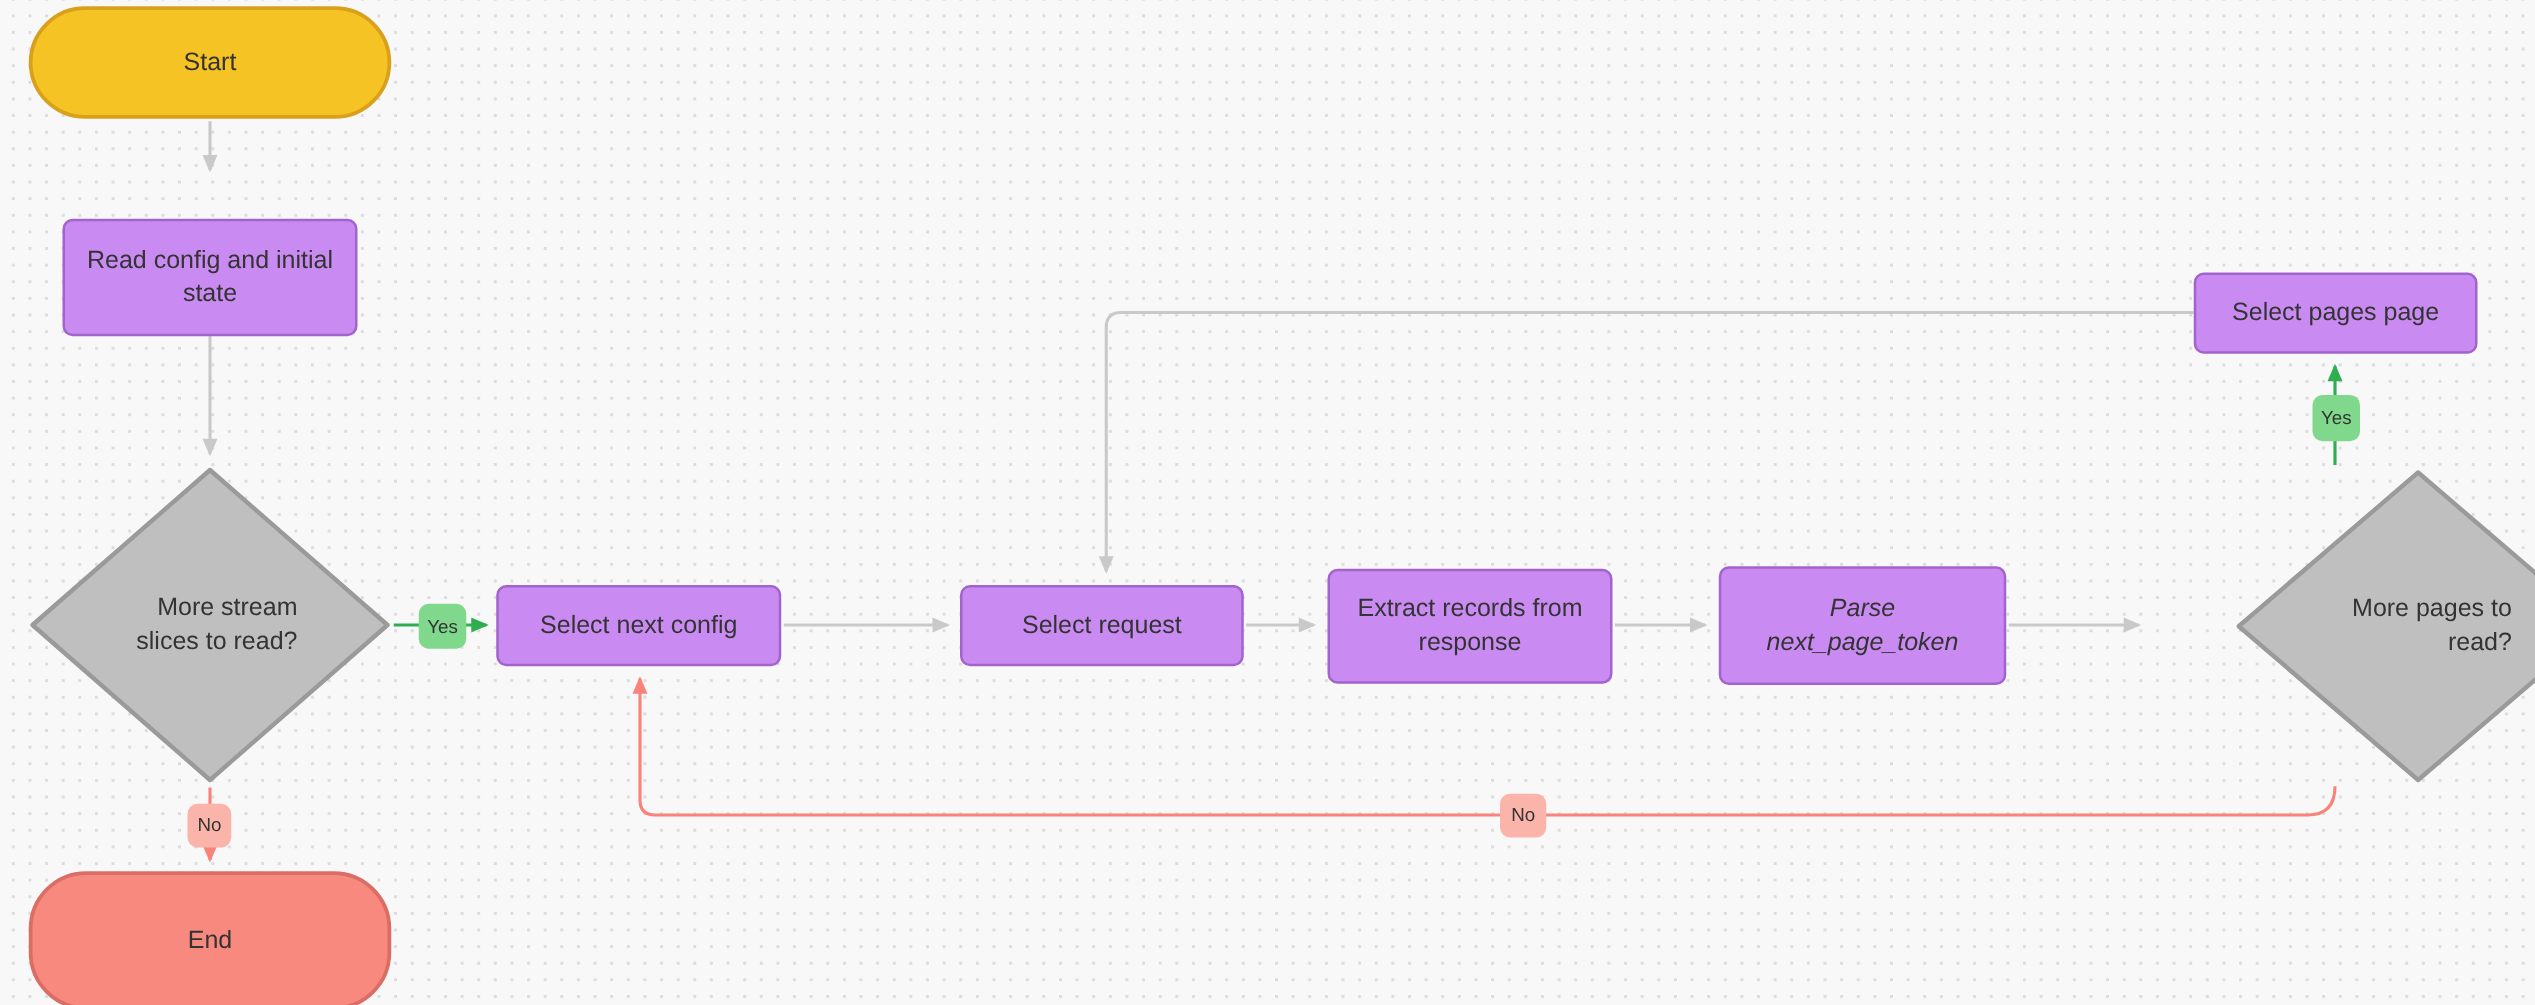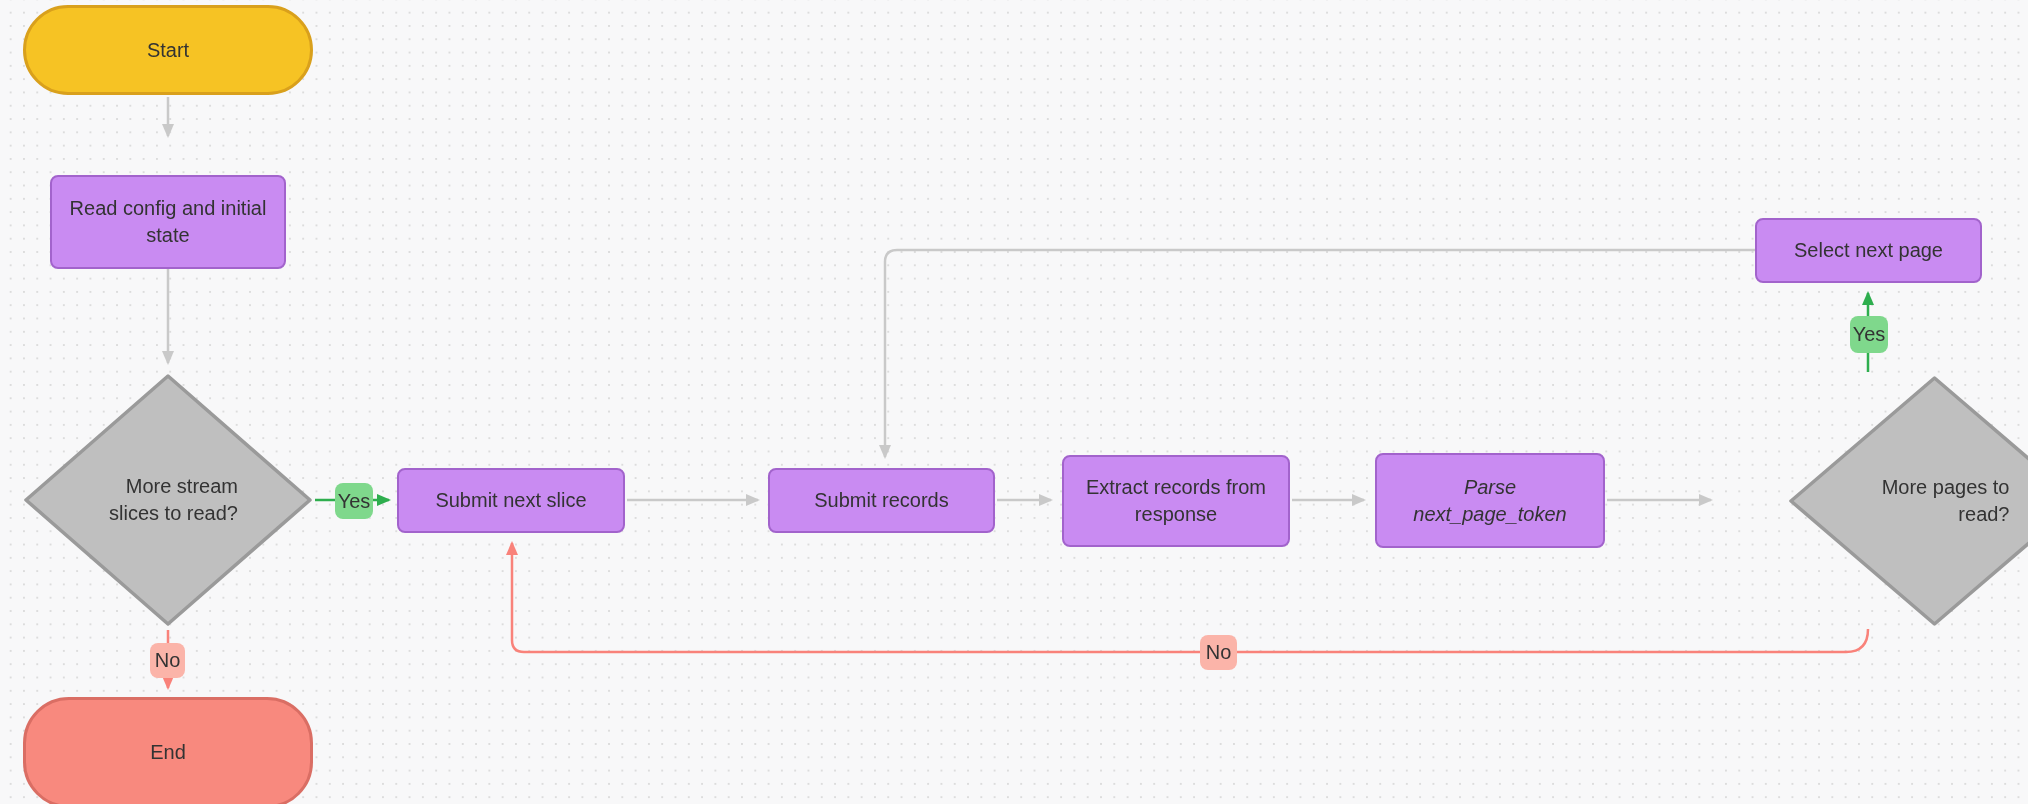--- a/index.html
+++ b/index.html
@@ -74,21 +74,21 @@
     stroke: var(--decision-border, #9a9a9a);
     stroke-width: 3.5;
     stroke-linejoin: round;
   }
   .badge {
     position: absolute;
     display: flex;
     align-items: center;
     justify-content: center;
     border-radius: 8px;
-    font-size: 20px;
+    font-size: 15px;
     color: var(--text-color, #333);
   }
   .badge.yes { background: var(--yes-badge, #7fd88c); }
   .badge.no  { background: var(--no-badge,  #fbb4a9); }
   .label-inner { display: inline-block; }
 </style>
 </head>
 <body>
 
 <div id="canvas">
@@ -130,46 +130,46 @@
   <div class="decision-wrap" style="left:23px; top:373px; width:290px; height:254px;">
     <svg width="290" height="254" viewBox="0 0 290 254">
       <polygon class="decision-fill-shape" points="145,3 287,127 145,251 3,127"></polygon>
     </svg>
     <div class="decision-label">
       <span class="label-inner" style="max-width:140px;">More stream slices to read?</span>
     </div>
   </div>
 
   <div class="node process" style="left:397px; top:468px; width:228px; height:65px;">
-    <span class="label-inner">Submit next slice</span>
+    <span class="label-inner">Select next config</span>
   </div>
 
   <div class="node process" style="left:768px; top:468px; width:227px; height:65px;">
-    <span class="label-inner">Submit records</span>
+    <span class="label-inner">Select request</span>
   </div>
 
   <div class="node process" style="left:1062px; top:455px; width:228px; height:92px;">
     <span class="label-inner" style="max-width:200px;">Extract records from response</span>
   </div>
 
   <div class="node process" style="left:1375px; top:453px; width:230px; height:95px;">
     <span class="label-inner" style="max-width:170px;font-style:italic;">Parse next_page_token</span>
   </div>
 
   <div class="decision-wrap" style="left:1788px; top:375px; width:293px; height:252px;">
     <svg width="293" height="252" viewBox="0 0 293 252">
       <polygon class="decision-fill-shape" points="146.5,3 290,126 146.5,249 3,126"></polygon>
     </svg>
     <div class="decision-label">
       <span class="label-inner" style="max-width:150px;">More pages to read?</span>
     </div>
   </div>
 
   <div class="node process" style="left:1755px; top:218px; width:227px; height:65px;">
-    <span class="label-inner">Select next page</span>
+    <span class="label-inner">Select pages page</span>
   </div>
 
   <div class="node terminator end" style="left:23px; top:697px; width:290px; height:111px;">
     <span class="label-inner">End</span>
   </div>
 
   <div class="badge yes" style="left:335px; top:483px; width:38px; height:36px;">Yes</div>
 
   <div class="badge no" style="left:150px; top:643px; width:35px; height:35px;">No</div>
 

